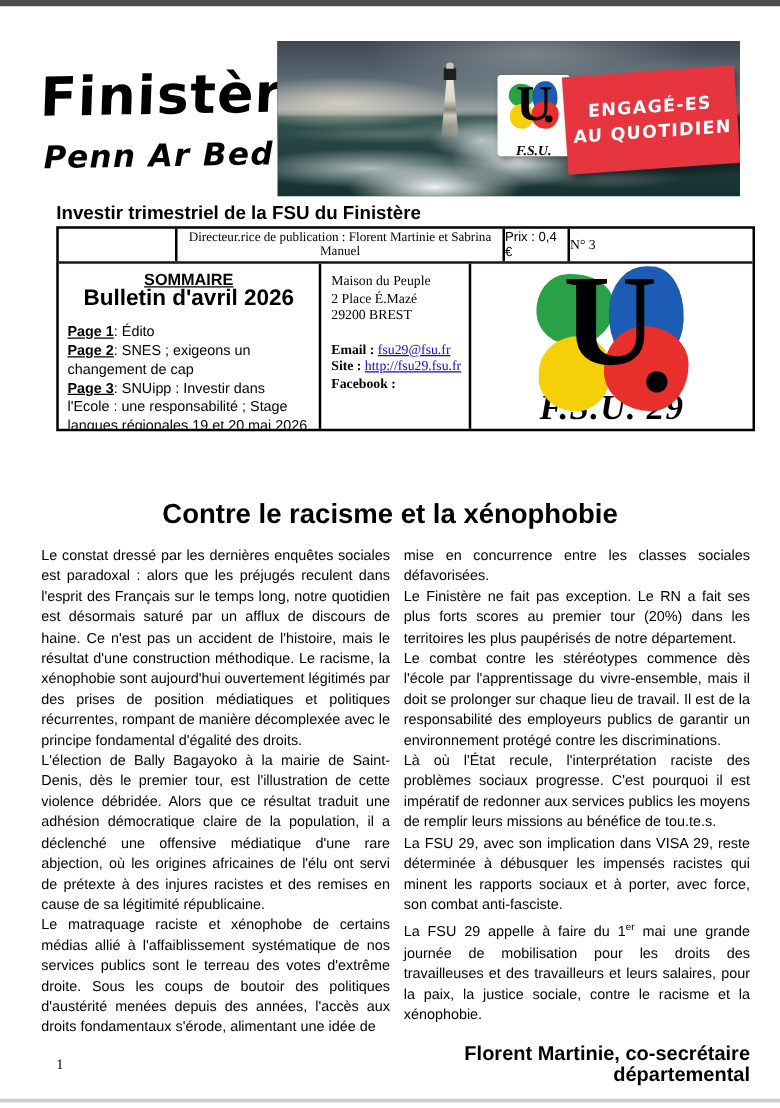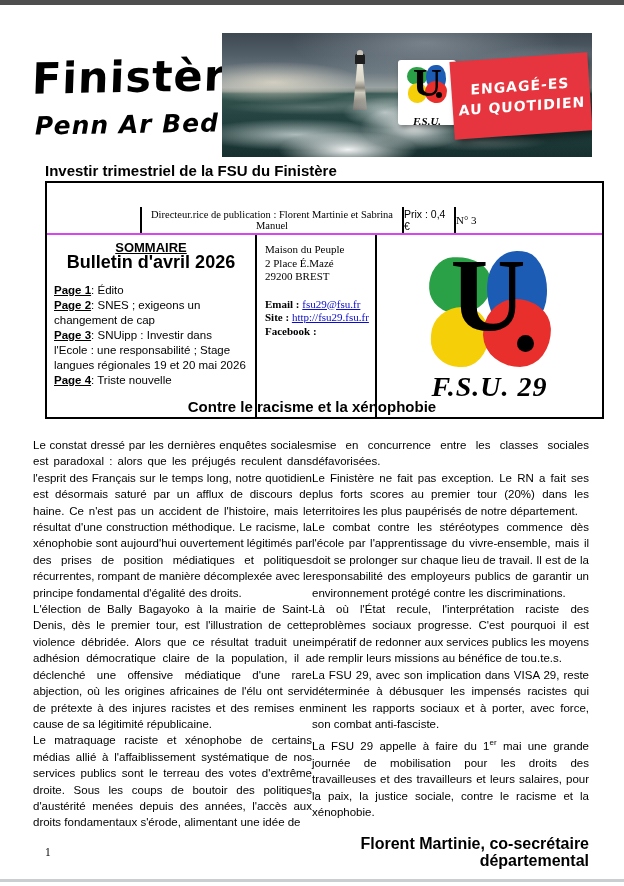--- a/index.html
+++ b/index.html
@@ -76,22 +76,22 @@
     color:#ffffff; font-family:"DejaVu Sans", sans-serif; font-weight:bold; font-size:14px;
     letter-spacing:1px; transform:skewX(-4deg); white-space:nowrap;
   }
 
   
   .bulletin-line { position:absolute; left:45px; top:162px; font-size:15px; font-weight:bold; }
 
   
   .info-table { position:absolute; left:45px; top:181px; width:559px; border:2px solid #000; box-sizing:border-box; }
   .it-row { display:flex; }
-  .it-row1 { height:26px; border-bottom:2px solid #d946ef;margin-top:24px; }
-  .it-row2 { height:182px; }
+  .it-row1 { height:26px; border-bottom:2px solid #0f172a; }
+  .it-row2 { height:132px; }
   .it-cell { box-sizing:border-box; border-right:2px solid #000; overflow:hidden; }
   .it-cell:last-child { border-right:none; }
   .c-empty { width:95px; }
   .c-director { width:262px; display:flex; align-items:center; justify-content:center;
     font-family:"Liberation Serif", serif; font-size:10.5px; text-align:center; }
   .c-price { width:52px; display:flex; align-items:center; justify-content:center; font-size:10.5px; }
   .c-issue { flex:1; display:flex; align-items:center; font-family:"Liberation Serif", serif; font-size:11px; padding-left:0; }
 
   .c-sommaire { width:210px; padding:5px 7px; font-size:11.5px; line-height:15px; }
   .som-head { text-align:center; font-weight:bold; text-decoration:underline; font-size:13px; }
@@ -124,22 +124,22 @@
   }
   .logo-dot { position:absolute; left:88px; top:84px; width:17px; height:17px; background:#000; border-radius:50%; }
   .badge-art .sp-green  { left:0;  top:2px;  width:21px; height:18px; border-radius:45% 55% 50% 45%/55% 45% 52% 48%; }
   .badge-art .sp-blue   { left:19px; top:0;  width:20px; height:26px; border-radius:50% 45% 55% 48%/45% 52% 48% 55%; }
   .badge-art .sp-yellow { left:1px; top:18px; width:19px; height:20px; border-radius:55% 45% 48% 52%/50% 48% 55% 45%; }
   .badge-art .sp-red    { left:18px; top:16px; width:22px; height:22px; border-radius:48% 52% 45% 55%/52% 45% 55% 48%; }
   .badge-dot { position:absolute; left:29px; top:27px; width:6px; height:6px; background:#000; border-radius:50%; }
   .logo-text { font-family:"Liberation Serif", serif; font-style:italic; font-weight:bold; font-size:28px; margin-top:4px; letter-spacing:1px; }
 
   
-  .article-title { position:absolute; left:0; top:398px; width:624px; text-align:center; font-weight:bold; font-size:15px; }
-  .article { position:absolute; left:33px; top:437px; width:567px; display:flex; }
+  .article-title { position:absolute; left:0; top:398px; width:624px; text-align:center; font-weight:bold; font-size:22px; }
+  .article { position:absolute; left:33px; top:437px; width:567px; display:flex; gap:11px; }
   .col { font-size:11.5px; line-height:16.4px; text-align:justify; }
   .col-left { width:279px; }
   .col-right { width:277px; }
   .col p { margin:0; }
   .final-par { margin-top:6px !important; }
   .sup { vertical-align:super; font-size:8px; line-height:0; }
   .signature { margin-top:16px; text-align:right; font-weight:bold; font-size:16px; }
 
   .pagenum { position:absolute; left:45px; top:846px; font-family:"Liberation Serif", serif; font-size:11.5px; }
 </style>

